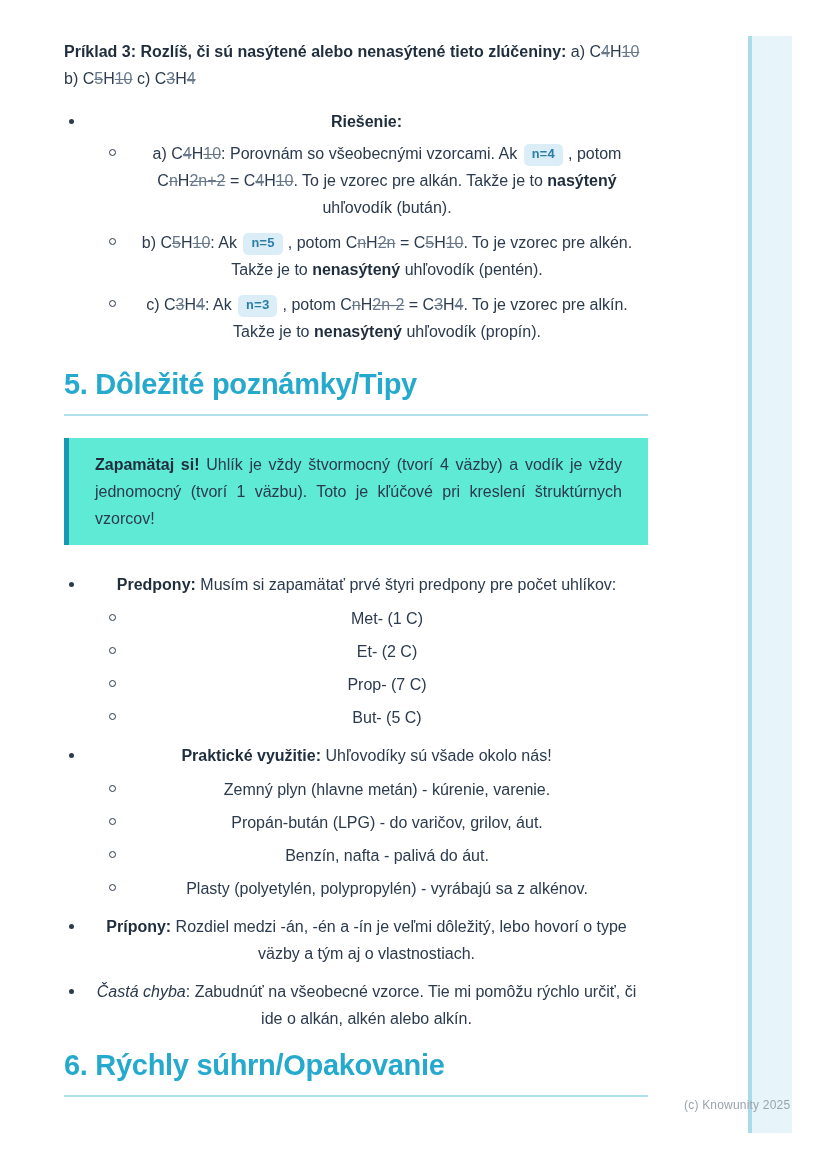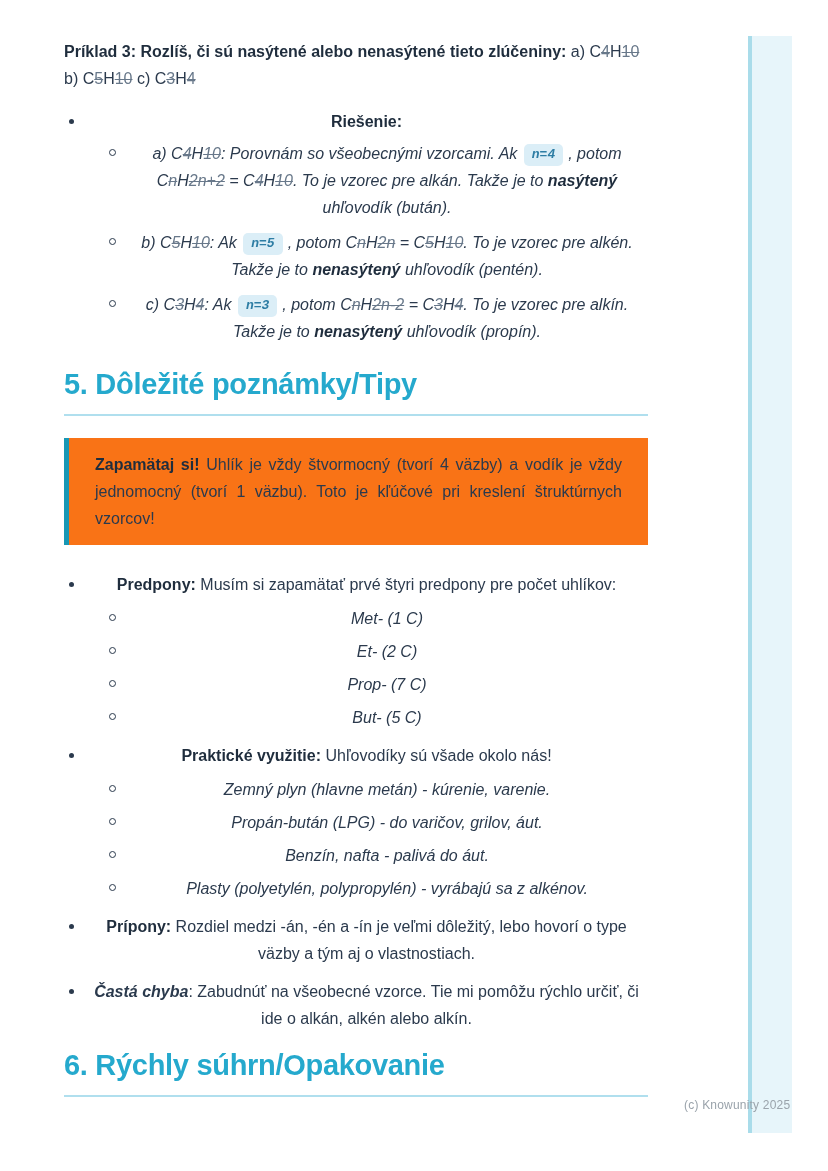--- a/index.html
+++ b/index.html
@@ -15,44 +15,44 @@
   .content{position:absolute;left:64px;top:38px;width:584px;z-index:1;}
   p,ul,h2{margin:0;padding:0;}
   ul{list-style:none;text-align:center;}
   .para{font-size:16px;line-height:27px;}
   .intro{margin-bottom:16px;}
   .li1{position:relative;padding-left:21px;}
   .li1::before{
     content:"";position:absolute;left:5px;top:11px;width:5px;height:5px;
     border-radius:50%;background:#2b3a4d;
   }
-  .li2{position:relative;padding-left:19px;margin-left:22px;font-style:italic;}
+  .li2{position:relative;padding-left:19px;margin-left:22px;}
   .li2::before{
     content:"";position:absolute;left:2px;top:9px;width:5px;height:5px;
     border-radius:50%;border:1.5px solid #2b3a4d;background:transparent;
   }
   .solution-label{font-weight:700;color:#1f2d3d;font-size:16px;line-height:27px;display:block;}
   .solution-sub{margin-top:5px;}
   .solution-sub .li2{margin-bottom:8px;}
   h2.section-heading{
     font-size:29px;line-height:34px;font-weight:700;color:#25a9cd;
     border-bottom:2px solid #b0dfee;padding-bottom:13px;letter-spacing:-0.3px;
   }
   #sec5-heading{margin-top:22px;}
   #sec6-heading{margin-top:16px;}
   .callout{
-    background:#f97316;border-left:5px solid #1898b5;
+    background:#5eead4;border-left:5px solid #1898b5;
     padding:13px 26px;margin:22px 0 26px 0;
   }
   .callout .para{text-align:justify;}
   .notes > .li1{margin-bottom:11px;}
   .li1-sub{margin-top:7px;}
   .li1-sub .li2{margin-bottom:6px;}
   .rt-b{font-weight:700;color:#1f2d3d;}
-  .rt-i{font-style:italic;font-weight:bold;}
+  .rt-i{font-style:italic;}
   .rt-s{color:#68788a;text-decoration:line-through;}
   .rt-badge{
     display:inline-block;background:#dbeef7;color:#2d7da4;
     font-family:"Liberation Mono", monospace;font-size:13px;font-weight:700;
     line-height:16px;padding:3px 8px;border-radius:5px;margin:0 5px 0 2px;
     vertical-align:1px;
   }
   .footer{
     position:absolute;left:684px;top:1098px;z-index:2;
     font-size:12px;color:#9aa3ab;letter-spacing:0.2px;

